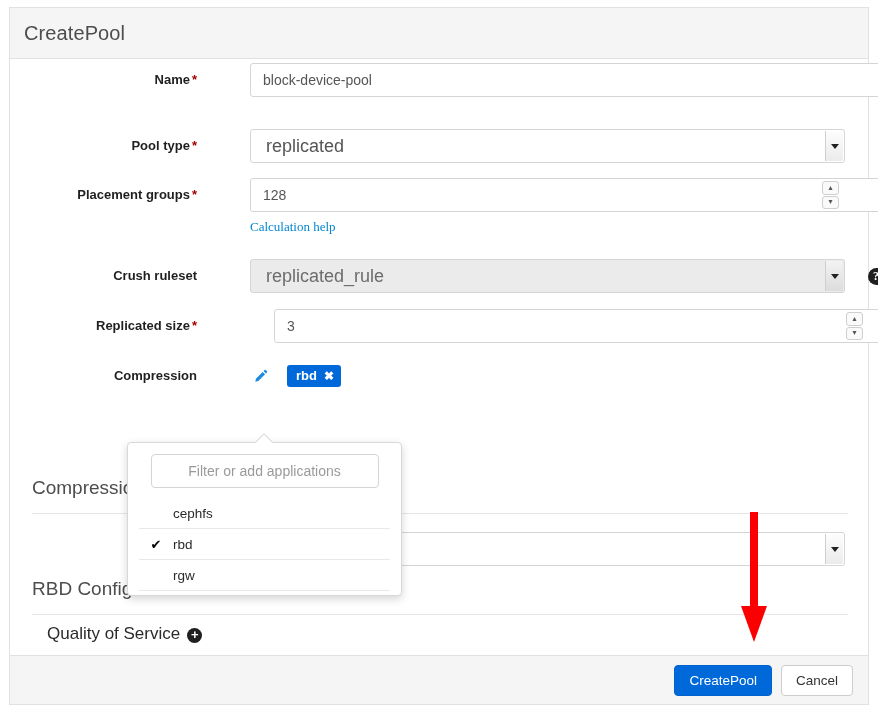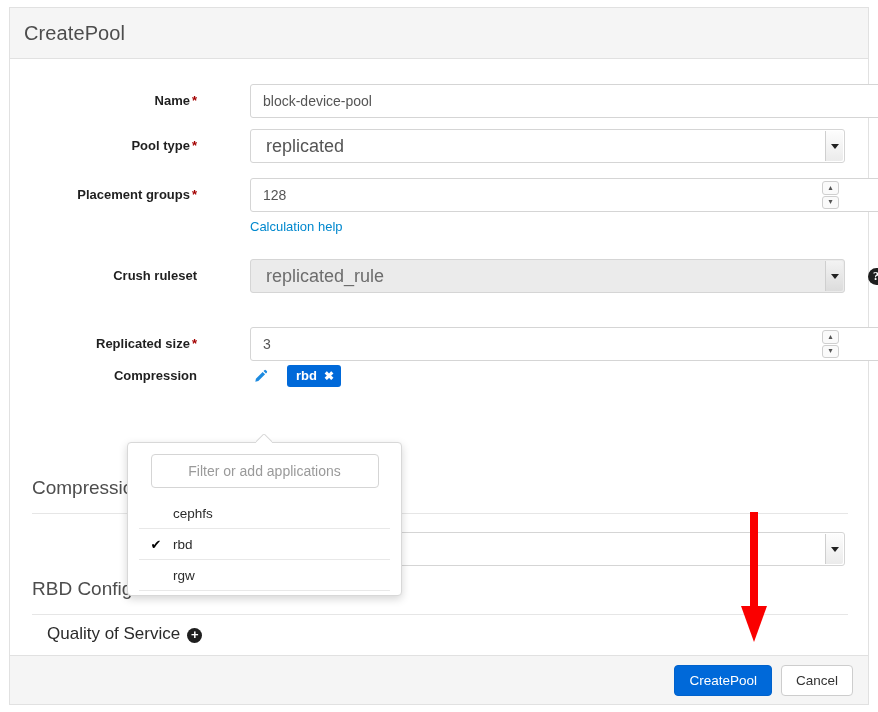--- a/index.html
+++ b/index.html
@@ -181,20 +181,21 @@
     line-height: 1;
   }
 
   .helper-link {
     display: block;
     margin-top: 7px;
     color: #0088ce;
     font-size: 13px;
     text-decoration: none;
     cursor: pointer;
+    font-family: Liberation Serif, serif;
   }
 
   .help-icon {
     position: absolute;
     left: 612px;
     top: 3px;
     width: 28px;
     height: 28px;
     display: flex;
     align-items: center;
@@ -397,21 +398,21 @@
 <body>
 
 <div class="card">
 
   <div class="card-header">
     <div class="card-title">CreatePool</div>
   </div>
 
   <div class="card-body">
 
-    <div class="form-row" style="top:25px;">
+    <div class="form-row" style="top:4px;">
       <div class="form-label"><span>Name</span><span class="req">*</span></div>
       <div class="form-control-wrap">
         <input class="fc" type="text" value="block-device-pool" style="">
       </div>
     </div>
 
     <div class="form-row" style="top:70px;">
       <div class="form-label"><span>Pool type</span><span class="req">*</span></div>
       <div class="form-control-wrap">
         <div class="sel">
@@ -445,21 +446,21 @@
           <span class="sel-btn">
               <i class="caret"></i>
             </span>
         </div>
         <div class="help-icon">
           <span class="help-circle">?</span>
         </div>
       </div>
     </div>
 
-    <div class="form-row" style="top:268px;">
+    <div class="form-row" style="top:250px;gap:24px;">
       <div class="form-label"><span>Replicated size</span><span class="req">*</span></div>
       <div class="form-control-wrap">
         <div class="num-wrap">
           <input class="fc" type="text" value="3" style="">
           <div class="spin">
             <div>▴</div>
             <div>▾</div>
           </div>
         </div>
       </div>

